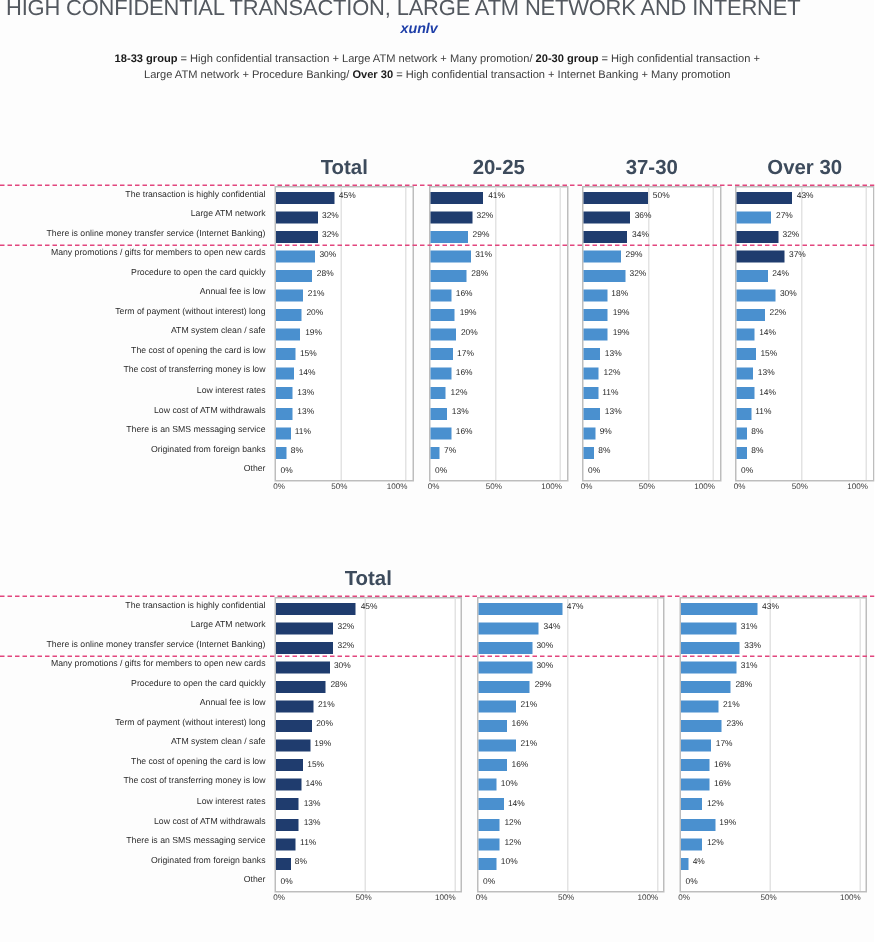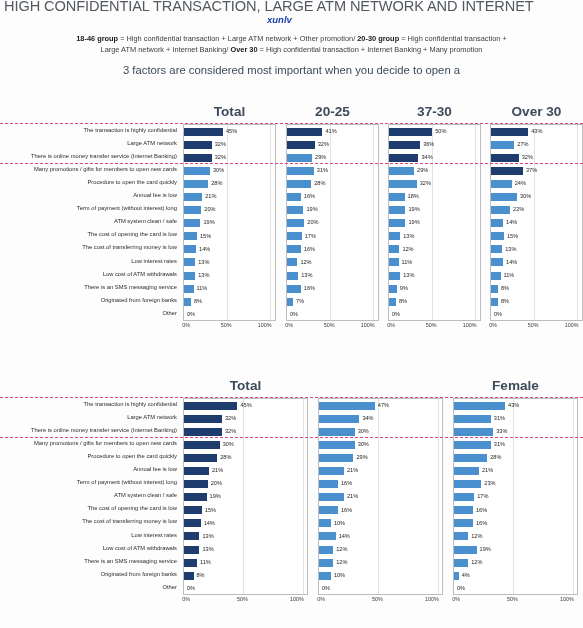--- a/index.html
+++ b/index.html
@@ -149,29 +149,28 @@
 
 <div id="page">
 
   <div class="title-block">
     <div class="title-line">HIGH CONFIDENTIAL TRANSACTION, LARGE ATM NETWORK AND INTERNET</div>
   </div>
   <div class="watermark">xunlv</div>
 
   <div class="subtitle-band">
     <div class="subtitle-row">
-      <b>18-46 group</b><span> = High confidential transaction + Large ATM network + Other promotion/ </span><b>20-30 group</b><span> = High confidential transaction +</span>
+      <b>18-33 group</b><span> = High confidential transaction + Large ATM network + Many promotion/ </span><b>20-30 group</b><span> = High confidential transaction +</span>
     </div>
     <div class="subtitle-row">
-      <span>Large ATM network + Internet Banking/ </span><b>Over 30</b><span> = High confidential transaction + Internet Banking + Many promotion</span>
+      <span>Large ATM network + Procedure Banking/ </span><b>Over 30</b><span> = High confidential transaction + Internet Banking + Many promotion</span>
     </div>
   </div>
 
   <div class="question">
-    <div>3 factors are considered most important when you decide to open a</div>
   </div>
 
   <div class="chart-block" id="chart1" style="top:104px;">
       <div class="col-headers">
         <div class="col-header" style="left: 183px; width: 93px;">Total</div>
         <div class="col-header" style="left: 286px; width: 93px;">20-25</div>
         <div class="col-header" style="left: 388px; width: 93px;">37-30</div>
         <div class="col-header" style="left: 490px; width: 93px;">Over 30</div>
       </div>
       <div class="red-rule" style="top: 19px;"></div>
@@ -475,21 +474,20 @@
         <div class="axis-tick first" style="left: 0px;">0%</div>
         <div class="axis-tick" style="left: 43.245px;">50%</div>
         <div class="axis-tick last" style="left: 86.49px;">100%</div>
       </div>
       <div class="red-rule" style="top: 59.3px;"></div>
     </div>
 
   <div class="chart-block" id="chart2" style="top:378px;">
       <div class="col-headers">
         <div class="col-header" style="left: 183px; width: 125px;">Total</div>
-        <div class="col-header" style="left: 453px; width: 125px;">Female</div>
       </div>
       <div class="red-rule" style="top: 19px;"></div>
       <div class="labels-col" style="top: 20px; width: 180px;">
         <div class="cat-label">The transaction is highly confidential</div>
         <div class="cat-label">Large ATM network</div>
         <div class="cat-label">There is online money transfer service (Internet Banking)</div>
         <div class="cat-label">Many promotions / gifts for members to open new cards</div>
         <div class="cat-label">Procedure to open the card quickly</div>
         <div class="cat-label">Annual fee is low</div>
         <div class="cat-label">Term of payment (without interest) long</div>

